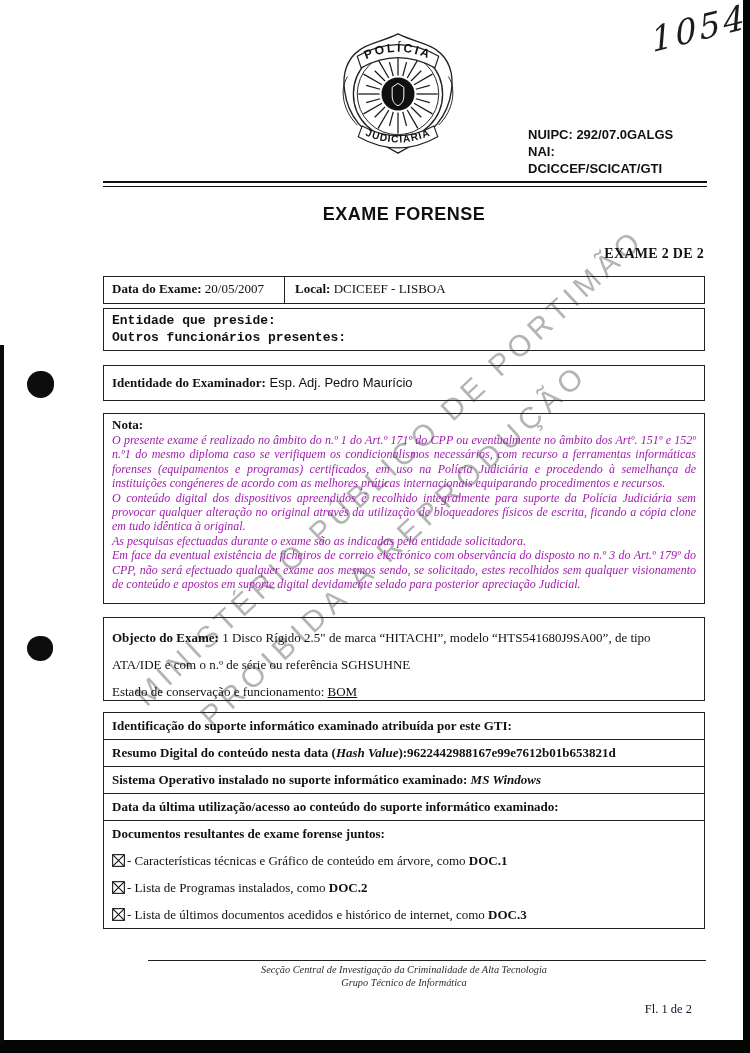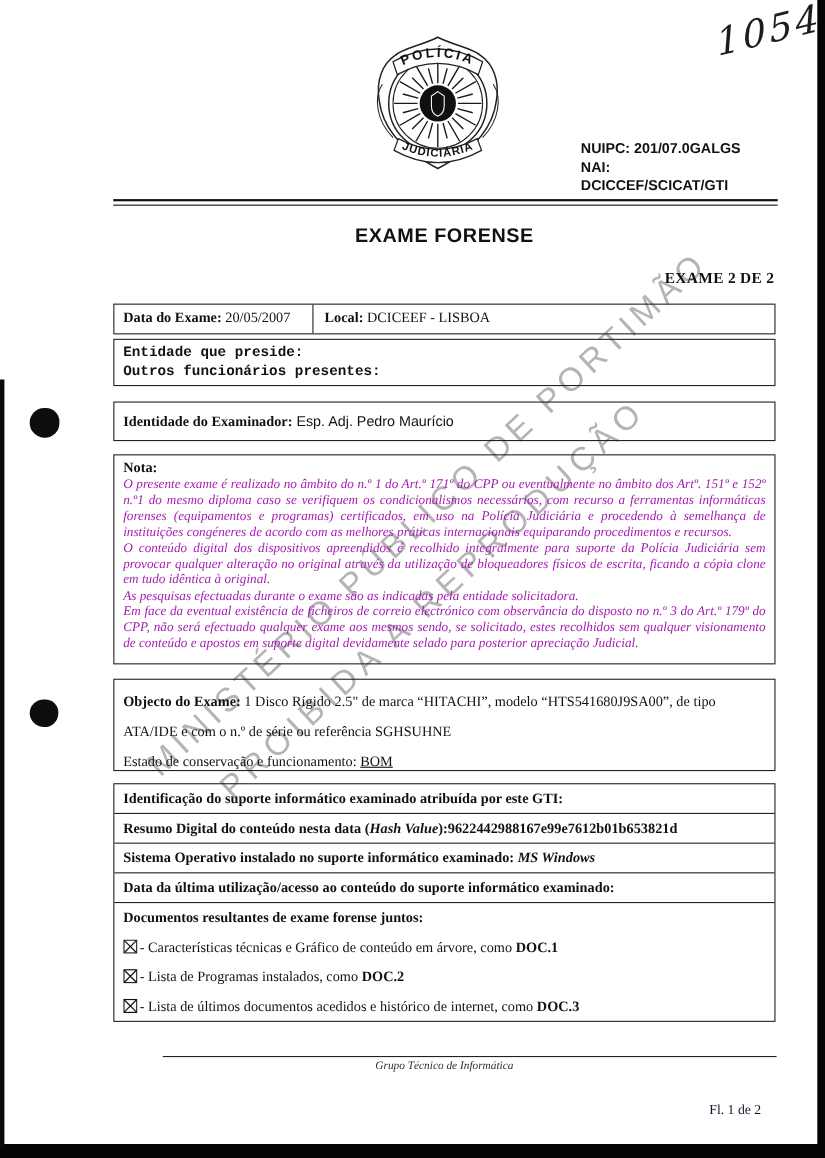--- a/index.html
+++ b/index.html
@@ -123,21 +123,21 @@
         <textPath href="#topArc" startOffset="50%" text-anchor="middle">POLÍCIA</textPath>
       </text>
       <path d="M29,101 Q66,121 103,101 L107,112 Q66,135 25,112 Z" fill="#ffffff" stroke="#222" stroke-width="1.2"></path>
       <path id="botArc" d="M27,108 Q66,128 105,108" fill="none"></path>
       <text font-size="10.5" font-weight="bold" letter-spacing="1" fill="#111" style="font-family:'Liberation Sans',sans-serif;">
         <textPath href="#botArc" startOffset="50%" text-anchor="middle">JUDICIÁRIA</textPath>
       </text>
     </svg>
 
     <div class="nuipc">
-      <div>NUIPC: 201/07.0GALGS</div>
+      <div>NUIPC: 292/07.0GALGS</div>
       <div>NAI:</div>
       <div>DCICCEF/SCICAT/GTI</div>
     </div>
 
     <div class="hdr-rule"></div>
 
     <div class="doc-title">EXAME FORENSE</div>
     <div class="exam-no">EXAME 2 DE 2</div>
 
     <div class="box box-examinfo">
@@ -194,20 +194,21 @@
               <rect x="0.6" y="0.6" width="10.8" height="10.8" fill="none" stroke="#111" stroke-width="1"></rect>
               <line x1="1" y1="1" x2="11" y2="11" stroke="#111" stroke-width="1"></line>
               <line x1="11" y1="1" x2="1" y2="11" stroke="#111" stroke-width="1"></line>
             </svg><span>- Lista de últimos documentos acedidos e histórico de internet, como </span><span class="doc-name">DOC.3</span>
         </div>
       </div>
     </div>
 
     <div class="footer-rule"></div>
     <div class="footer-lines">
+      <div>Secção Central de Investigação da Criminalidade de Alta Tecnologia</div>
       <div>Grupo Técnico de Informática</div>
     </div>
     <div class="page-no">Fl. 1 de 2</div>
 
   </div>
 
   <div class="edge-right"></div>
   <div class="edge-bottom"></div>
   <div class="edge-left"></div>
   <div class="hole hole1"></div>

